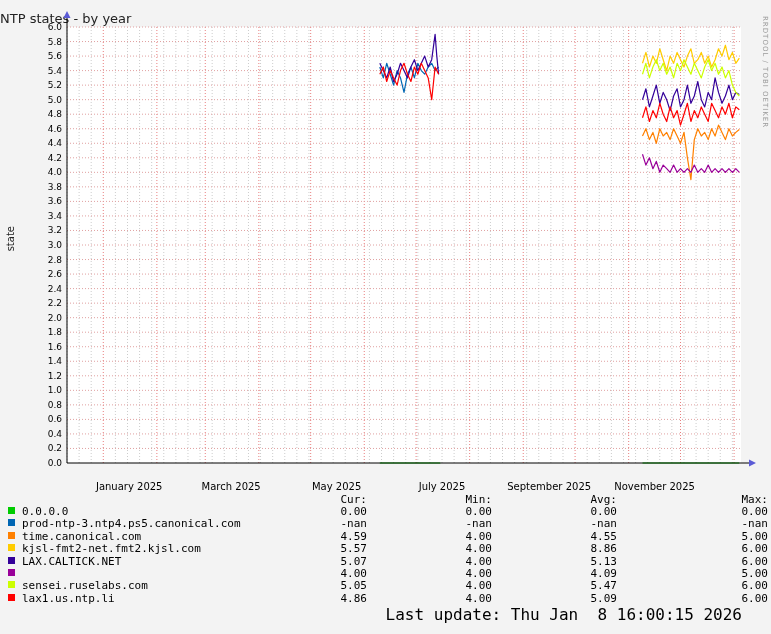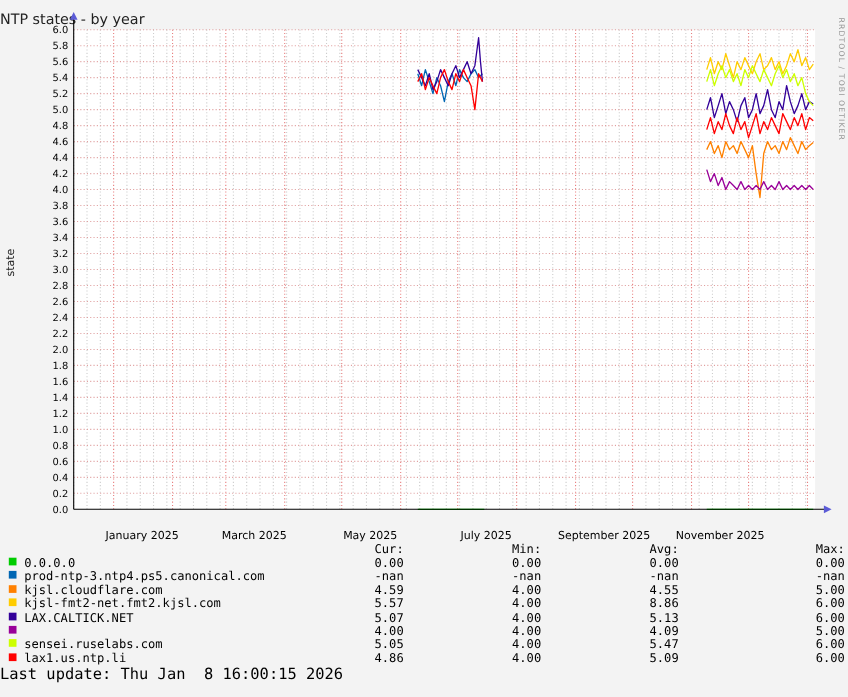--- a/index.html
+++ b/index.html
@@ -13,22 +13,22 @@
       font-size:7px;color:#999;letter-spacing:1px;}
   #plot{position:absolute;left:0;top:0;}
   .legend{position:absolute;left:0;top:493px;width:771px;}
   .legend-row{position:relative;height:12.4px;font-family:"DejaVu Sans Mono",monospace;
               font-size:11px;color:#000;}
   .legend-row.header{height:12px;}
   .swatch{position:absolute;left:8px;top:2px;width:7px;height:7px;}
   .llabel{position:absolute;left:22px;top:0;white-space:pre;}
   .lval{position:absolute;top:0;width:117px;text-align:right;white-space:pre;}
   .v0{left:250px}.v1{left:375px}.v2{left:500px}.v3{left:651px}
-  .last-update{position:absolute;top:605px;left:0;width:742px;text-align:left;
-               font-family:"DejaVu Sans Mono",monospace;font-size:14px;color:#000;white-space:pre;}
+  .last-update{position:absolute;top:605px;left:0;width:742px;text-align:right;
+               font-family:"DejaVu Sans Mono",monospace;font-size:16px;color:#000;white-space:pre;}
   .version{position:absolute;top:620px;left:0;width:771px;text-align:center;
            font-size:9px;color:#aaa;}
 </style>
 </head>
 <body>
 
 <div class="page">
   <div class="title">NTP states - by year</div>
   <div class="ylab">state</div>
   <div class="wm">RRDTOOL / TOBI OETIKER</div>
@@ -205,21 +205,21 @@
         <div class="legend-row">
           <span class="swatch" style="background: rgb(0, 102, 179);"></span>
           <span class="llabel">prod-ntp-3.ntp4.ps5.canonical.com</span>
           <span class="lval v0">-nan</span>
           <span class="lval v1">-nan</span>
           <span class="lval v2">-nan</span>
           <span class="lval v3">-nan</span>
         </div>
         <div class="legend-row">
           <span class="swatch" style="background: rgb(255, 128, 0);"></span>
-          <span class="llabel">kjsl.cloudflare.com</span>
+          <span class="llabel">time.canonical.com</span>
           <span class="lval v0">4.59</span>
           <span class="lval v1">4.00</span>
           <span class="lval v2">4.55</span>
           <span class="lval v3">5.00</span>
         </div>
         <div class="legend-row">
           <span class="swatch" style="background: rgb(255, 204, 0);"></span>
           <span class="llabel">kjsl-fmt2-net.fmt2.kjsl.com</span>
           <span class="lval v0">5.57</span>
           <span class="lval v1">4.00</span>

